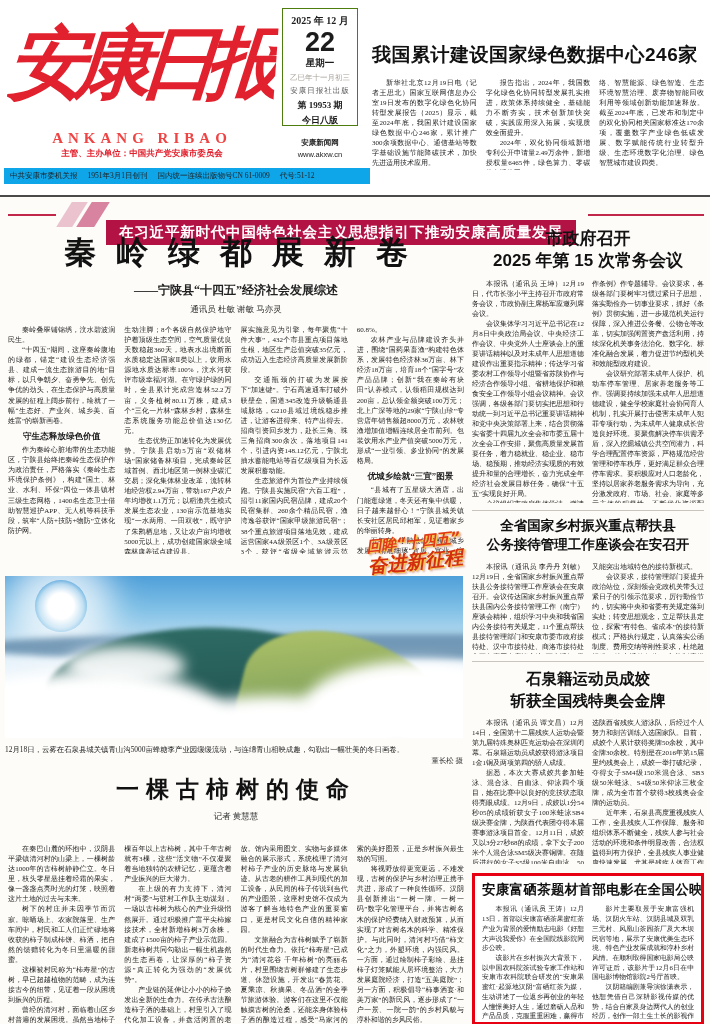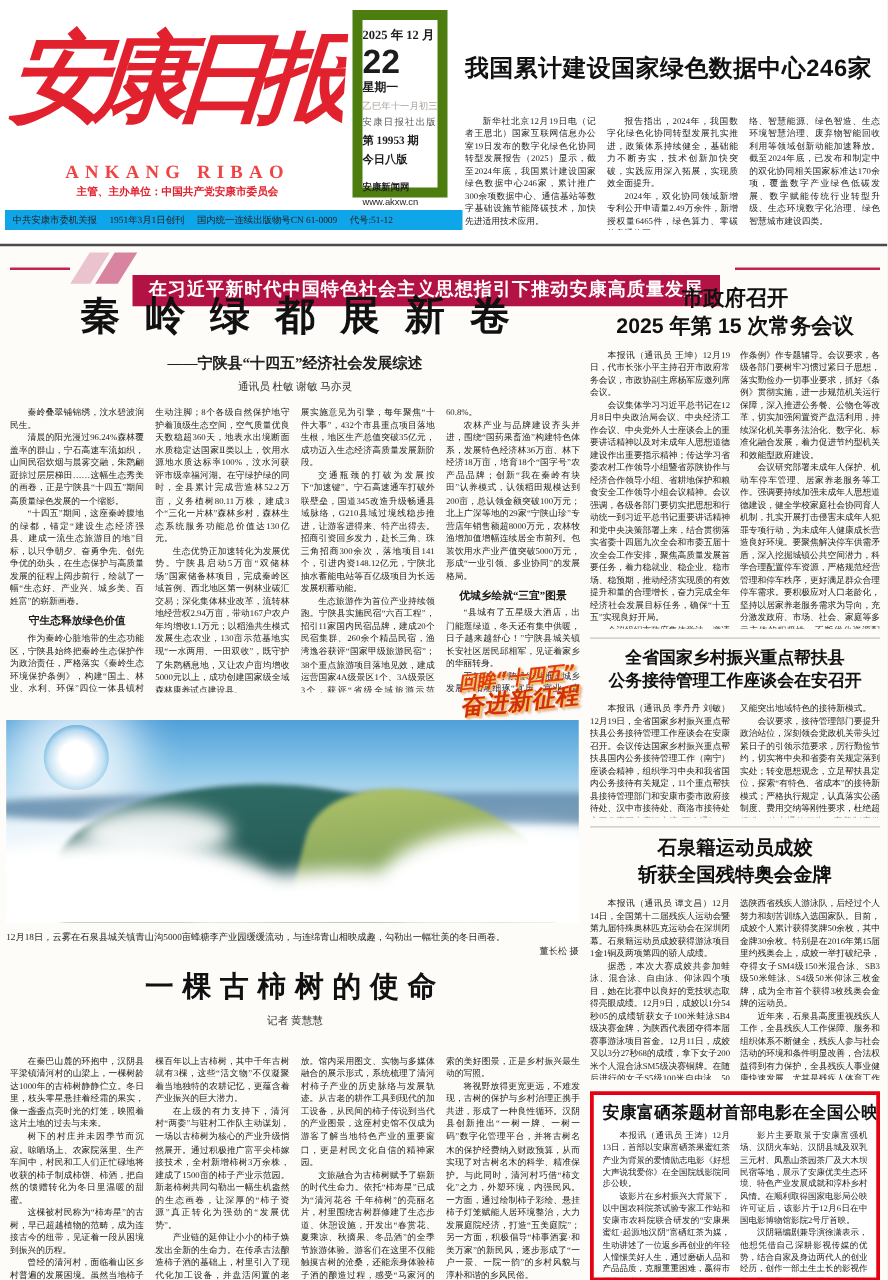--- a/index.html
+++ b/index.html
@@ -10,35 +10,35 @@
   .header{position:absolute;left:0;top:0;width:710px;height:197px;border-bottom:2px solid #4a4a4a;box-sizing:border-box;background:#fff;}
   .brush-title{position:absolute;left:8px;top:-2px;width:268px;height:132px;color:#e2212e;
                font-family:"DejaVu Sans",sans-serif;font-weight:900;font-style:italic;
                font-size:78px;letter-spacing:-12px;line-height:130px;transform:skewX(-4deg);white-space:nowrap;overflow:hidden;}
   .latin-title{position:absolute;left:8px;top:130px;width:268px;text-align:center;color:#ef4444;
                font-weight:bold;font-size:15px;letter-spacing:5px;}
   .organizer{position:absolute;left:8px;top:148px;width:268px;text-align:center;color:#e2212e;
              font-size:8.5px;font-weight:bold;font-family:"Liberation Sans",sans-serif;}
   .header-meta{position:absolute;left:4px;top:168px;width:366px;background:#0ea5e9;
                font-size:7.5px;padding:3px 6px;display:flex;gap:10px;color:#222;box-sizing:border-box;}
-  .date-box{position:absolute;left:282px;top:8px;width:76px;height:150px;border:8px solid #4d7c0f;
-            box-sizing:border-box;text-align:left;background:#fff;}
+  .date-box{position:absolute;left:282px;top:8px;width:76px;height:118px;border:1px solid #4d7c0f;
+            box-sizing:border-box;text-align:center;background:#fff;}
   .db-ym{font-size:10px;font-weight:bold;margin-top:5px;}
   .db-day{font-size:27px;font-weight:bold;line-height:1.05;font-family:"Liberation Sans",sans-serif;}
   .db-week{font-size:9.5px;font-weight:bold;margin-top:1px;}
   .db-lunar{font-size:7.5px;color:#a9a29a;margin-top:3px;}
   .db-pub{font-size:7.5px;color:#555;margin-top:3px;letter-spacing:1px;}
   .db-issue{font-size:9px;font-weight:bold;margin-top:3px;}
   .db-pages{font-size:9px;font-weight:bold;margin-top:2px;}
   .db-site{font-size:7.5px;margin-top:11px;font-weight:bold;}
   .db-url{font-size:7.5px;margin-top:2px;font-family:"Liberation Sans",sans-serif;}
   .top-story{position:absolute;left:372px;top:42px;width:332px;}
   .top-headline{font-family:"Liberation Sans",sans-serif;font-weight:900;font-size:19px;
                 white-space:nowrap;letter-spacing:.5px;color:#111;}
-  .top-body{display:flex;gap:9px;margin-top:24px;height:92px;overflow:hidden;}
+  .top-body{display:flex;gap:9px;margin-top:10px;height:92px;overflow:hidden;}
   .top-body .tcol{flex:1;font-size:7px;line-height:1.43;text-align:justify;}
   
   .banner-row{position:absolute;left:0;top:202px;width:710px;height:25px;}
   .hline{position:absolute;top:12px;height:1.5px;background:#c0274b;}
   .hline.left{left:8px;width:48px;}
   .hline.right{right:6px;width:116px;}
   .stripe{position:absolute;top:0;height:25px;transform:skewX(-32deg);}
   .stripe.s1{left:64px;width:16px;background:#eac3cf;}
   .stripe.s2{left:84px;width:18px;background:#d species;}
   .stripe.s2{left:84px;width:18px;background:#d8839f;}
@@ -154,21 +154,20 @@
     <div class="hline right"></div>
   </div>
 
   <div class="main-left">
     <div class="main-headline">秦岭绿都展新卷</div>
     <div class="main-subtitle">——宁陕县“十四五”经济社会发展综述</div>
     <div class="main-byline">通讯员 杜敏 谢敏 马亦灵</div>
     <div class="main-cols">
         <div class="col">
           <div class="para">秦岭叠翠铺锦绣，汶水碧波润民生。</div>
-          <div class="para">清晨的阳光漫过96.24%森林覆盖率的群山，宁石高速车流如织，山间民宿炊烟与晨雾交融，朱鹮翩跹掠过层层梯田……这幅生态秀美的画卷，正是宁陕县“十四五”期间高质量绿色发展的一个缩影。</div>
           <div class="para">“十四五”期间，这座秦岭腹地的绿都，锚定“建设生态经济强县、建成一流生态旅游目的地”目标，以只争朝夕、奋勇争先、创先争优的劲头，在生态保护与高质量发展的征程上阔步前行，绘就了一幅“生态好、产业兴、城乡美、百姓富”的崭新画卷。</div>
           <div class="subhead">守生态释放绿色价值</div>
           <div class="para">作为秦岭心脏地带的生态功能区，宁陕县始终把秦岭生态保护作为政治责任，严格落实《秦岭生态环境保护条例》，构建“国土、林业、水利、环保”四位一体县镇村三级生态网格，1400名生态卫士借助智慧巡护APP、无人机等科技手段，筑牢“人防+技防+物防”立体化防护网。</div>
         </div>
         <div class="col">
           <div class="para cont">生动注脚；8个各级自然保护地守护着顶级生态空间，空气质量优良天数稳超360天，地表水出境断面水质稳定达国家Ⅱ类以上，饮用水源地水质达标率100%，汶水河获评市级幸福河湖。在守绿护绿的同时，全县累计完成营造林52.2万亩，义务植树80.11万株，建成3个“三化一片林”森林乡村，森林生态系统服务功能总价值达130亿元。</div>
           <div class="para">生态优势正加速转化为发展优势。宁陕县启动5万亩“双储林场”国家储备林项目，完成秦岭区域首例、西北地区第一例林业碳汇交易；深化集体林业改革，流转林地经营权2.94万亩，带动167户农户年均增收1.1万元；以稻渔共生模式发展生态农业，130亩示范基地实现“一水两用、一田双收”，既守护了朱鹮栖息地，又让农户亩均增收5000元以上，成功创建国家级全域森林康养试点建设县。</div>
         </div>
         <div class="col">
           <div class="para cont">展实施意见为引擎，每年聚焦“十件大事”，432个市县重点项目落地生根，地区生产总值突破35亿元，成功迈入生态经济高质量发展新阶段。</div>

